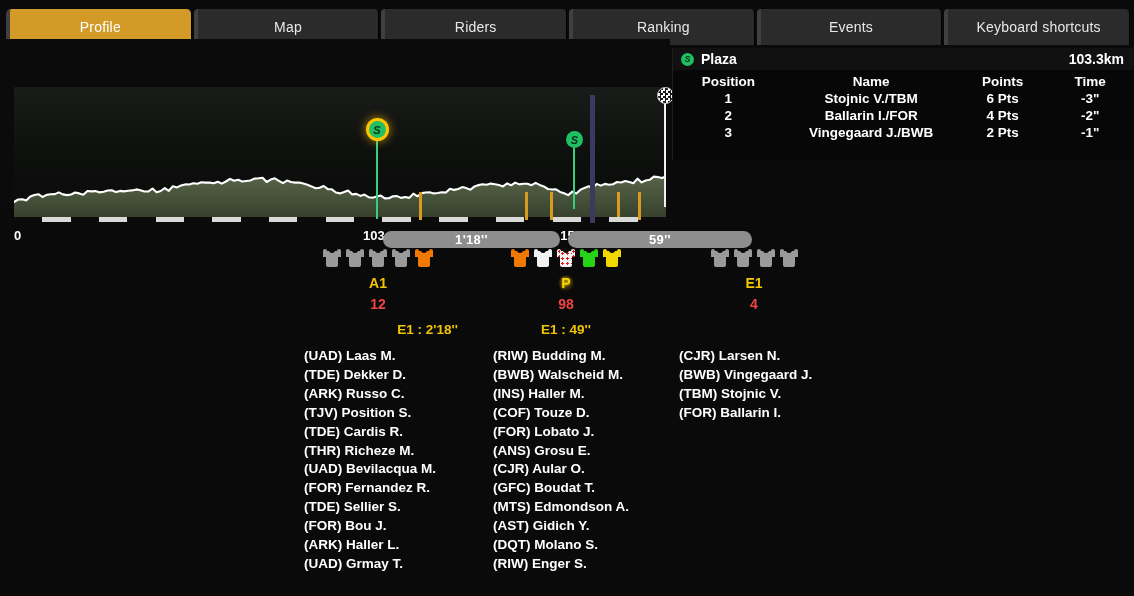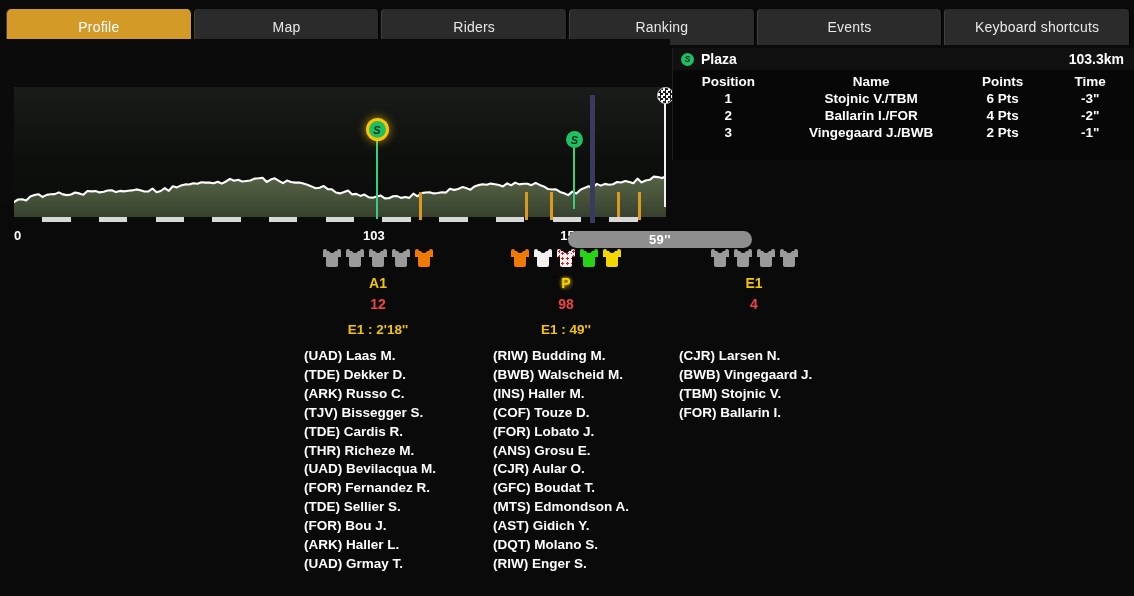--- a/index.html
+++ b/index.html
@@ -22,21 +22,21 @@
   .tab {
     flex: 1 1 0;
     height: 36px;
     background: #2b2b2b;
     color: #e8e8e8;
     font-size: 14px;
     display: flex;
     align-items: center;
     justify-content: center;
     border-radius: 4px 4px 0 0;
-    border-left: 1px solid #404040;
+    border-left: 4px solid #404040;
     border-right: 1px solid #000;
     letter-spacing: .2px;
   }
   .tab.active {
     background: #d39a28;
     color: #ffffff;
     border-radius: 5px 5px 0 0;
   }
   #tabbar .tab:first-child { margin-left: 6px; }
   #tabbar .tab:last-child { margin-right: 4px; }
@@ -372,20 +372,21 @@
           <td class="col-pos">3</td>
           <td class="col-name">Vingegaard J./BWB</td>
           <td class="col-pts">2 Pts</td>
           <td class="col-time">-1"</td>
         </tr>
       </tbody>
   </table>
 </div>
 
 <div id="groups">
+    <div class="gapbar" style="left: 383px; width: 177px; top: 3px;">1'18''</div>
     <div class="gapbar" style="left: 568px; width: 184px; top: 3px;">59''</div>
     <div class="jersey-row" style="left: 323px; top: 20px;">
       <div class="jersey">
         <div class="sl-l" style="background: rgb(154, 154, 154);"></div>
         <div class="sl-r" style="background: rgb(154, 154, 154);"></div>
         <div class="body" style="background: rgb(154, 154, 154);"></div>
         <div class="collar"></div>
       </div>
       <div class="jersey">
         <div class="sl-l" style="background: rgb(154, 154, 154);"></div>
@@ -407,21 +408,21 @@
       </div>
       <div class="jersey">
         <div class="sl-l" style="background: rgb(240, 120, 5);"></div>
         <div class="sl-r" style="background: rgb(240, 120, 5);"></div>
         <div class="body" style="background: rgb(240, 120, 5);"></div>
         <div class="collar"></div>
       </div>
     </div>
     <div class="grp-label" style="left: 356px; top: 47px; width: 44px;">A1</div>
     <div class="grp-count" style="left: 356px; top: 68px; width: 44px;">12</div>
-    <div class="grp-gap" style="left: 298px; top: 94px; width: 160px;">E1 : 2'18''</div>
+    <div class="grp-gap" style="left: 298px; top: 94px; width: 160px; text-align: right;">E1 : 2'18''</div>
     <div class="jersey-row" style="left: 511px; top: 20px;">
       <div class="jersey">
         <div class="sl-l" style="background: rgb(240, 120, 5);"></div>
         <div class="sl-r" style="background: rgb(240, 120, 5);"></div>
         <div class="body" style="background: rgb(240, 120, 5);"></div>
         <div class="collar"></div>
       </div>
       <div class="jersey">
         <div class="sl-l" style="background: rgb(242, 242, 242);"></div>
         <div class="sl-r" style="background: rgb(242, 242, 242);"></div>
@@ -478,21 +479,21 @@
     </div>
     <div class="grp-label" style="left: 732px; top: 47px; width: 44px;">E1</div>
     <div class="grp-count" style="left: 732px; top: 68px; width: 44px;">4</div>
   </div>
 
 <div id="riders">
     <div class="rider-col" style="left: 304px;">
       <div class="rider-line">(UAD) Laas M.</div>
       <div class="rider-line">(TDE) Dekker D.</div>
       <div class="rider-line">(ARK) Russo C.</div>
-      <div class="rider-line">(TJV) Bissegger S.</div>
+      <div class="rider-line">(TJV) Position S.</div>
       <div class="rider-line">(TDE) Cardis R.</div>
       <div class="rider-line">(THR) Richeze M.</div>
       <div class="rider-line">(UAD) Bevilacqua M.</div>
       <div class="rider-line">(FOR) Fernandez R.</div>
       <div class="rider-line">(TDE) Sellier S.</div>
       <div class="rider-line">(FOR) Bou J.</div>
       <div class="rider-line">(ARK) Haller L.</div>
       <div class="rider-line">(UAD) Grmay T.</div>
     </div>
     <div class="rider-col" style="left: 679px;">

